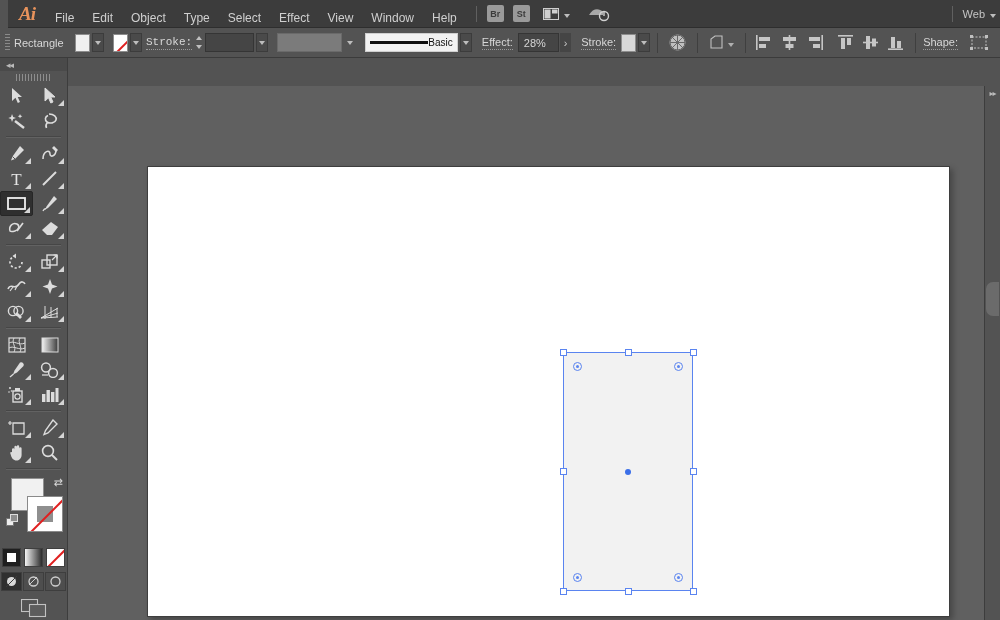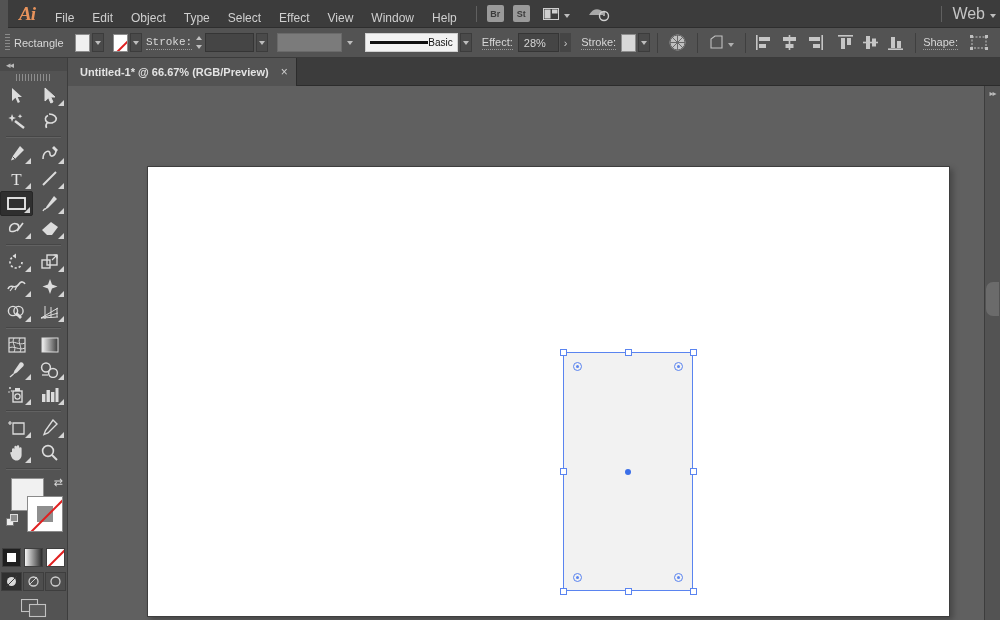--- a/index.html
+++ b/index.html
@@ -31,21 +31,21 @@
     color:#d0d0d0;font-size:12px;cursor:default;white-space:nowrap;
   }
   .mb-sep{width:1px;height:16px;background:#606060;margin:0 10px;}
   .sq-btn{
     width:17px;height:17px;background:#9a9a9a;color:#3c3c3c;
     font-size:9px;display:flex;align-items:center;justify-content:center;
     border-radius:2px;margin-right:9px;font-weight:bold;
   }
   .icon-btn{display:flex;align-items:center;justify-content:center;height:28px;padding:0 4px;}
   .spacer{flex:1;}
-  .ws-label{color:#c5c5c5;font-size:16px;margin-right:5px;}
+  .ws-label{color:#c5c5c5;font-size:11px;margin-right:5px;}
   .caret{display:inline-block;width:0;height:0;border-left:3.5px solid transparent;
          border-right:3.5px solid transparent;border-top:4px solid #bdbdbd;}
 
   
   .controlbar{
     position:absolute;left:0;top:28px;width:1000px;height:30px;
     background:#535353;
     display:flex;align-items:center;
     border-bottom:1px solid #3b3b3b;
     box-sizing:border-box;
@@ -356,26 +356,20 @@
       <svg width="18" height="15" viewBox="0 0 18 15">
         <rect x="2" y="2" width="14" height="11" fill="none" stroke="#d0d0d0" stroke-width="1" stroke-dasharray="2 1.5"></rect>
         <rect x="0" y="0" width="3" height="3" fill="#d0d0d0"></rect>
         <rect x="15" y="0" width="3" height="3" fill="#d0d0d0"></rect>
         <rect x="0" y="12" width="3" height="3" fill="#d0d0d0"></rect>
         <rect x="15" y="12" width="3" height="3" fill="#d0d0d0"></rect>
       </svg>
     </div>
   </div>
 
-  <div class="tabbar">
-    <div class="doctab">
-      <span class="title">Untitled-1* @ 66.67% (RGB/Preview)</span>
-      <span class="closex">×</span>
-    </div>
-  </div>
 
   <div class="toolbar">
     <div class="tb-collapse">◂◂</div>
     <div class="tb-grip">
         <i></i>
       </div>
 
     <div class="tgrid">
       <div class="tool">
         <svg width="14" height="17" viewBox="0 0 14 17">

